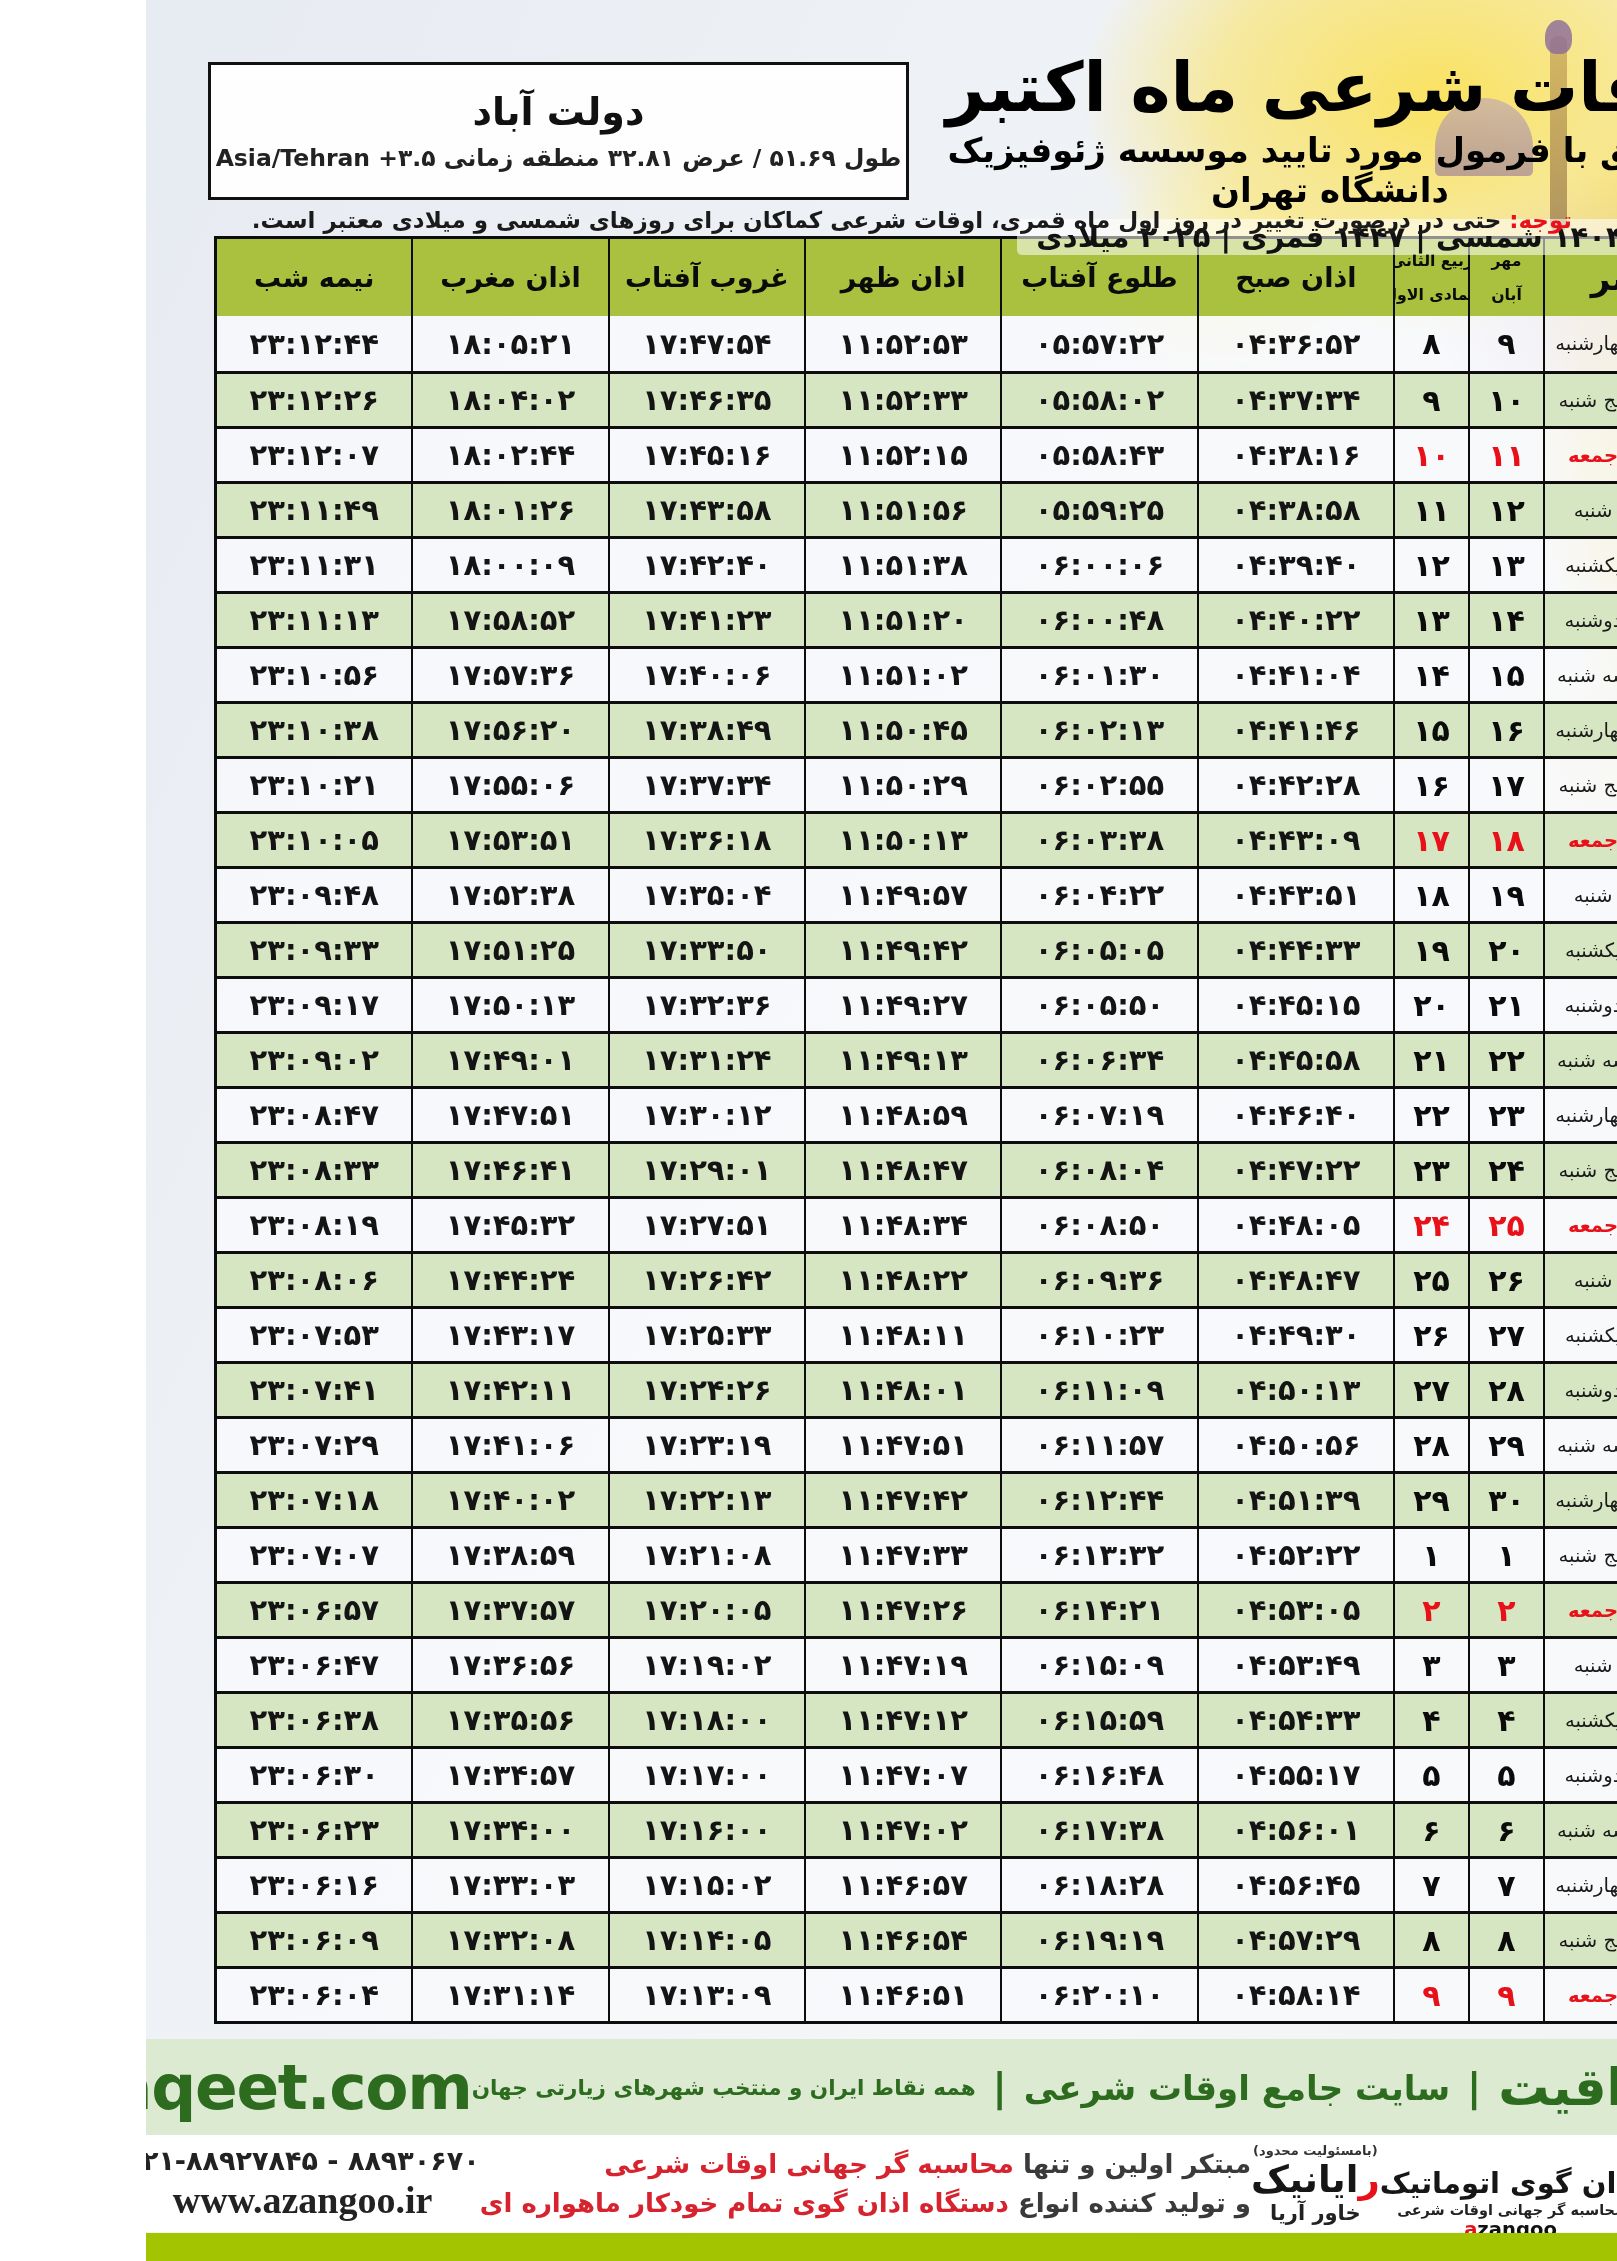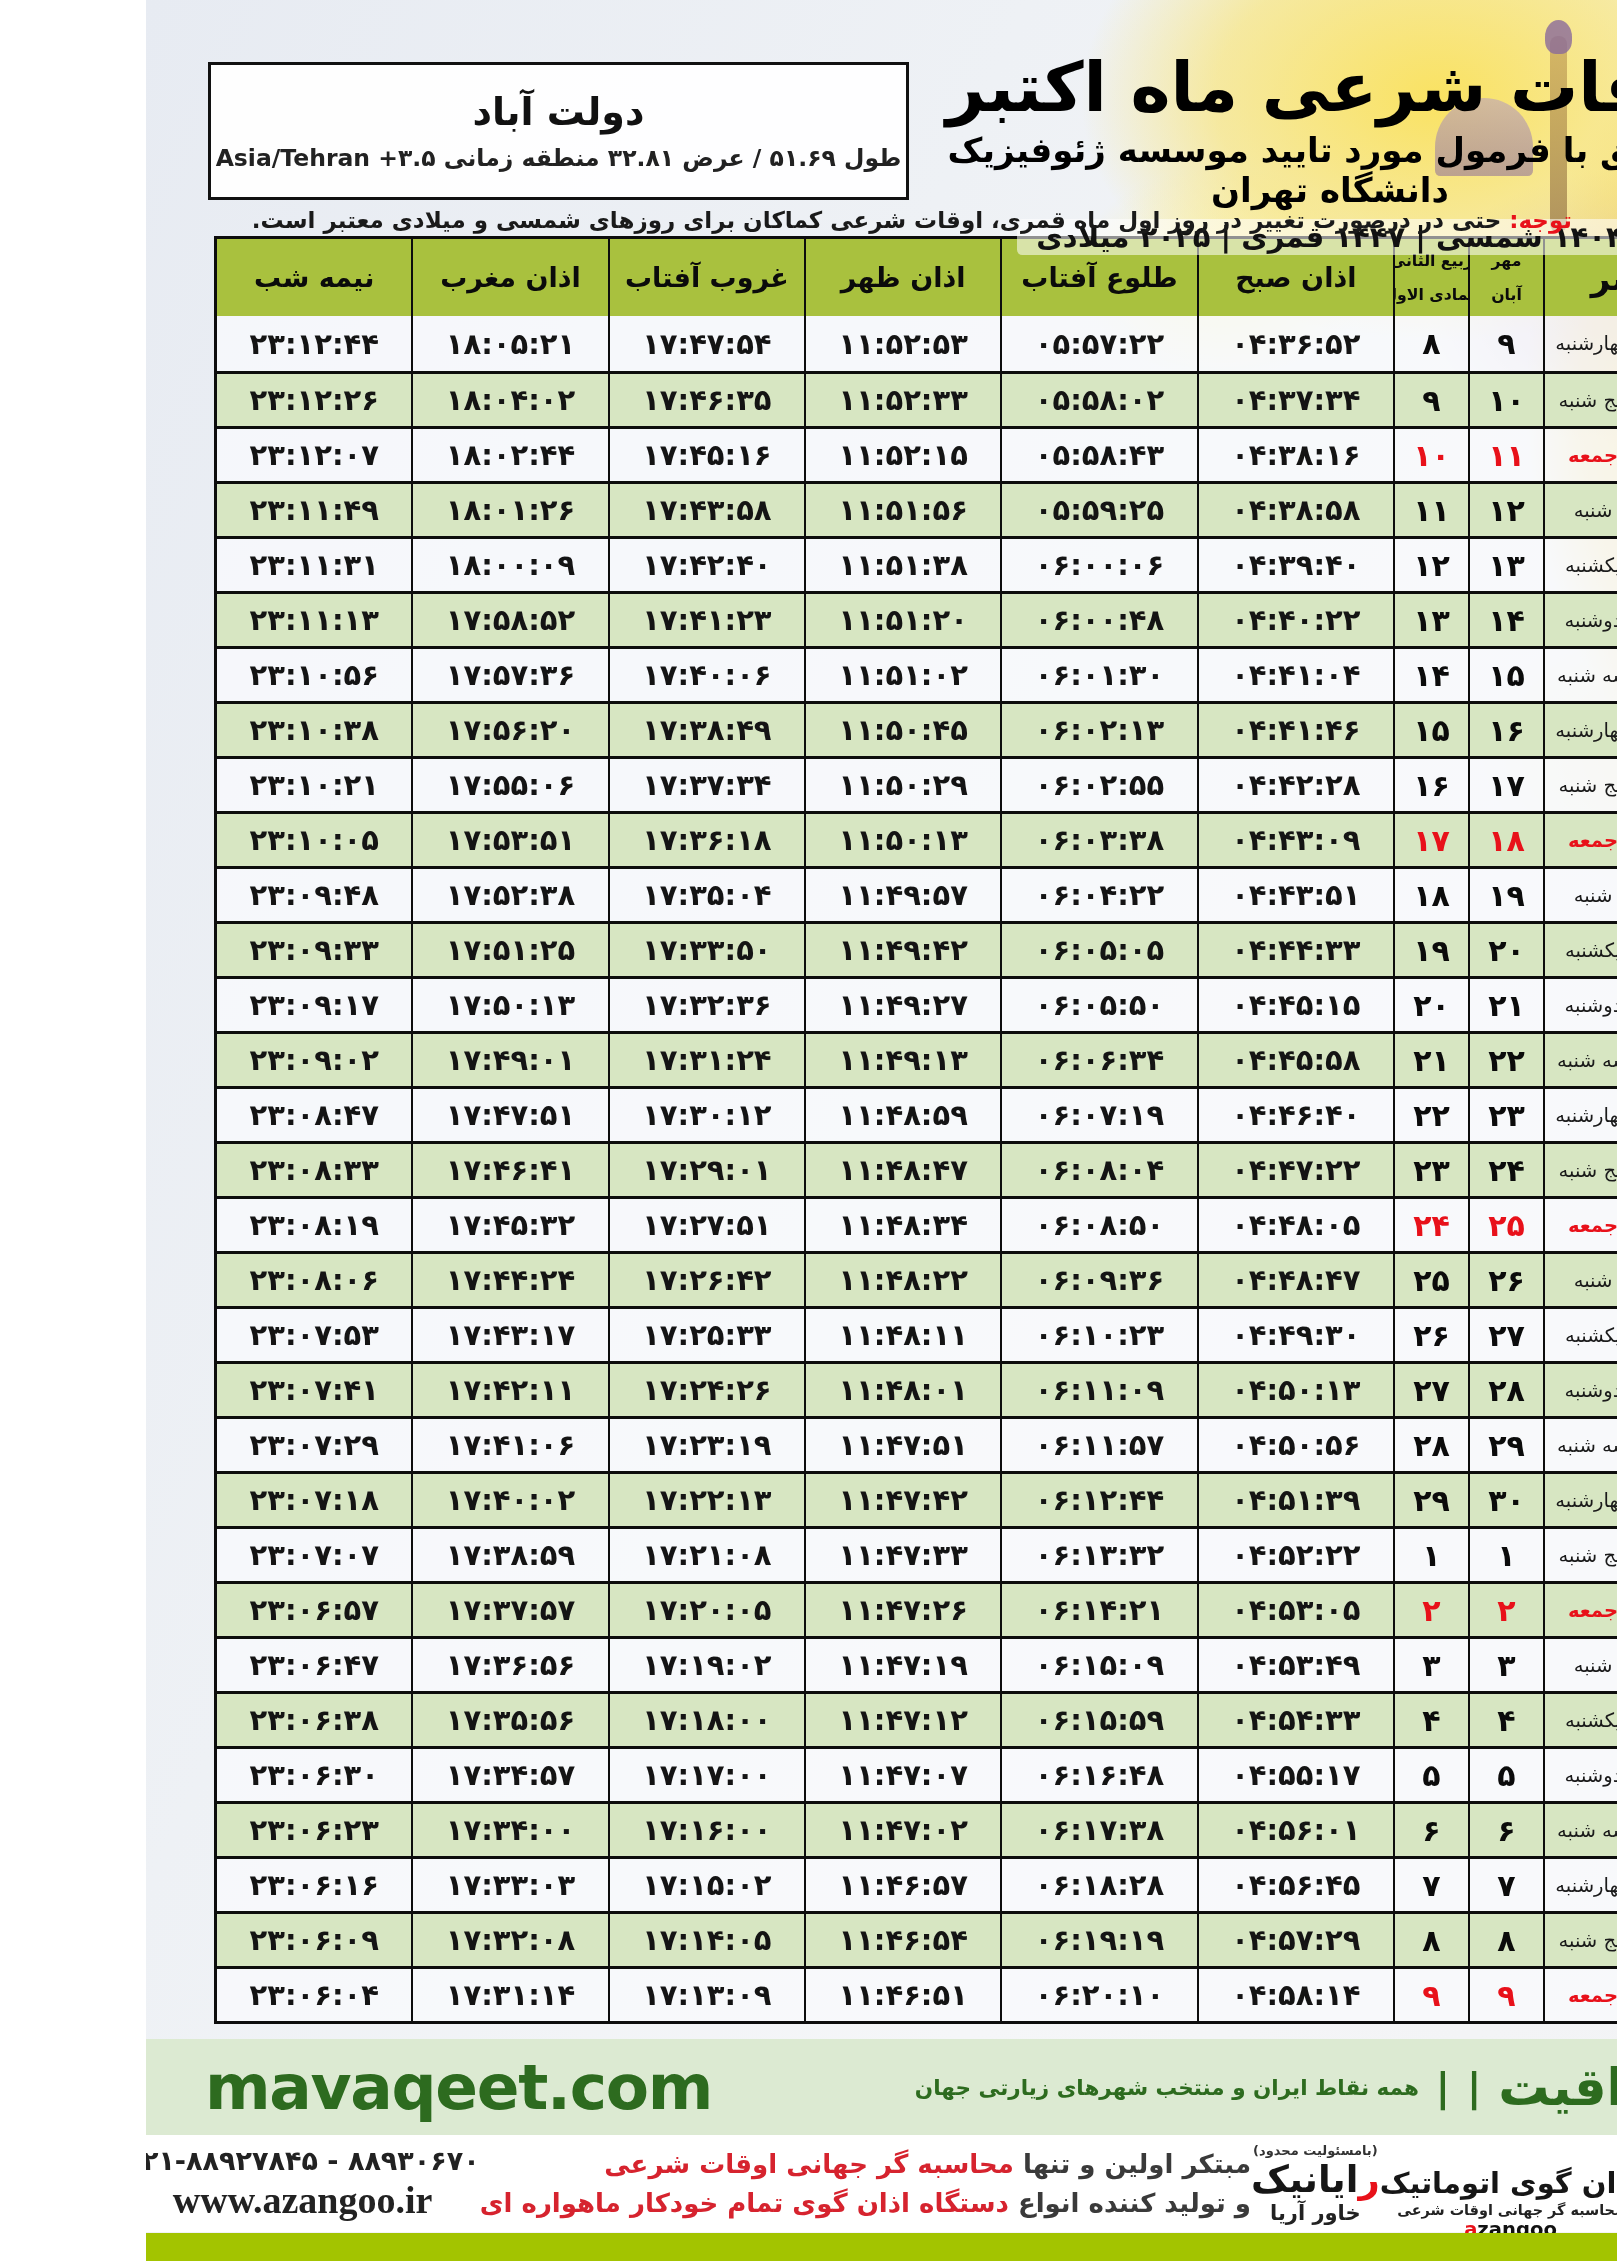--- a/index.html
+++ b/index.html
@@ -531,20 +531,21 @@
           <div class="cell c-time">۱۷:۳۱:۱۴</div>
           <div class="cell c-time">۲۳:۰۶:۰۴</div>
         </div>
       </div>
   </div>
 
   <div class="site-band">
     <div class="site-fa">
       <span class="brand">مـواقیت</span>
       <span class="sep">|</span>
+      <span class="tag1">سایت جامع اوقات شرعی</span>
       <span class="sep">|</span>
       <span class="tag2">همه نقاط ایران و منتخب شهرهای زیارتی جهان</span>
     </div>
     <div class="site-latin">mavaqeet.com</div>
   </div>
 
   <div class="bottom-strip">
     <div class="azangoo-block">
       <div class="az-logo">
         <div class="az-dome"></div>

